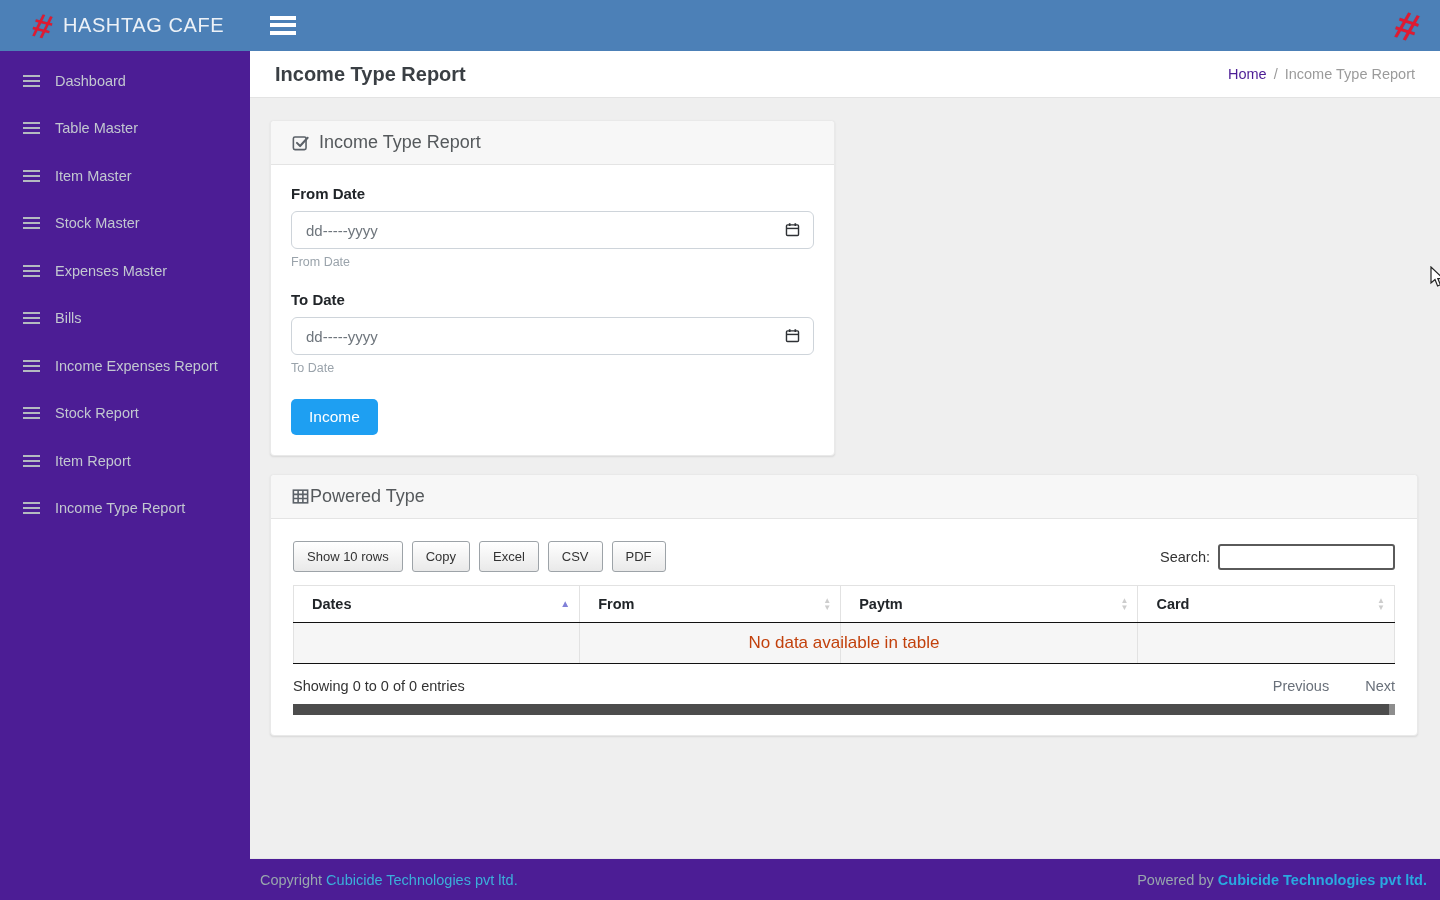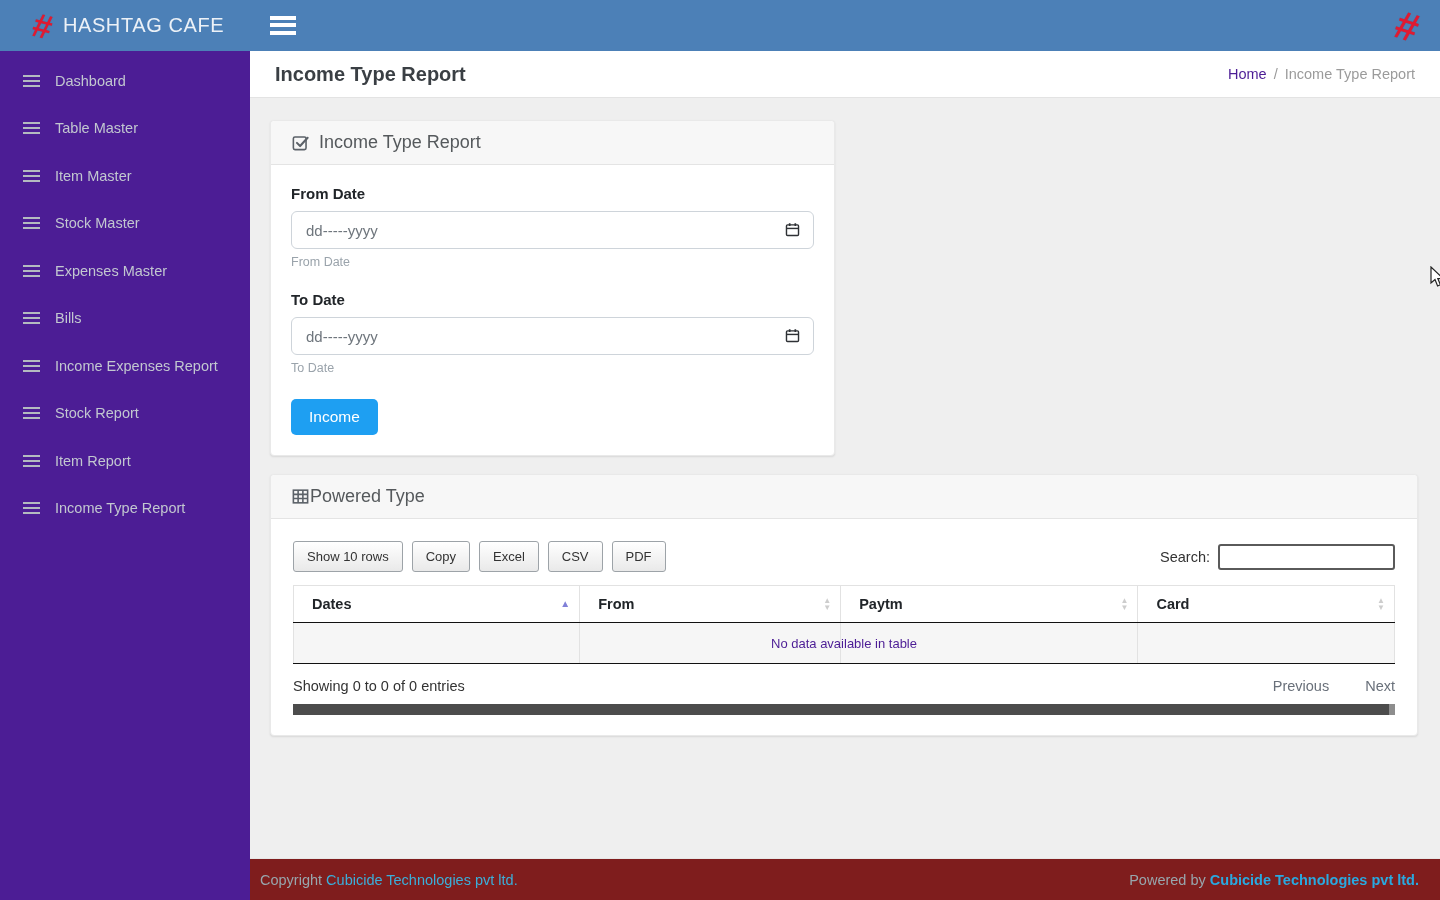--- a/index.html
+++ b/index.html
@@ -85,33 +85,33 @@
   .data-table td { height:41px; background:#f6f6f6; border-bottom:1px solid #111; }
   .data-table td + td { border-left:1px solid #e2e2e2; }
   .col-dates { width:26%; } .col-cash { width:23.7%; } .col-paytm { width:27%; } .col-card { width:23.3%; }
   .sort-asc { position:absolute; right:9px; top:50%; transform:translateY(-50%);
     color:#8080d8; font-size:10px; line-height:10px; }
   .sort-both { position:absolute; right:9px; top:50%; transform:translateY(-50%);
     display:flex; flex-direction:column; align-items:center; color:#cdcdcd;
     font-size:8px; line-height:6.5px; }
   .empty-overlay { position:absolute; left:0; right:0; top:38px; height:40px;
     display:flex; align-items:center; justify-content:center;
-    font-size:13px; color:#4c1d95; pointer-events:none; }
+    font-size:17px; color:#c2410c; pointer-events:none; }
 
   .table-info-row { display:flex; align-items:center; justify-content:space-between;
     margin-top:14px; font-size:14.5px; color:#333; }
   .paginate { display:flex; gap:36px; font-size:14.5px; color:#69707a; }
   .paginate span { cursor:default; }
   .hscrollbar { margin-top:10px; height:11px; background:#4c4c4c; position:relative; cursor:pointer; }
   .hscrollbar .track-end { position:absolute; right:0; top:0; width:6px; height:11px; background:#8d8d8d; }
 
   
-  .footer { height:42px; flex-shrink:0; background:#7f1d1d; border-top:1px solid #e7e7e7;
+  .footer { height:42px; flex-shrink:0; background:#4c1d95; border-top:1px solid #e7e7e7;
     display:flex; align-items:center; justify-content:space-between;
-    padding:0 21px 0 10px; font-size:14.5px; color:#98a6ad; }
+    padding:0 13px 0 10px; font-size:14.5px; color:#98a6ad; }
   .footer-link { color:#3bafda; cursor:pointer; text-decoration:none; }
   .footer-link.bold { font-weight:700; color:#29a9e0; }
 
   
   .mouse-cursor { position:fixed; left:1430px; top:266px; pointer-events:none; }
 </style>
 </head>
 <body>
 
 <div class="app">

